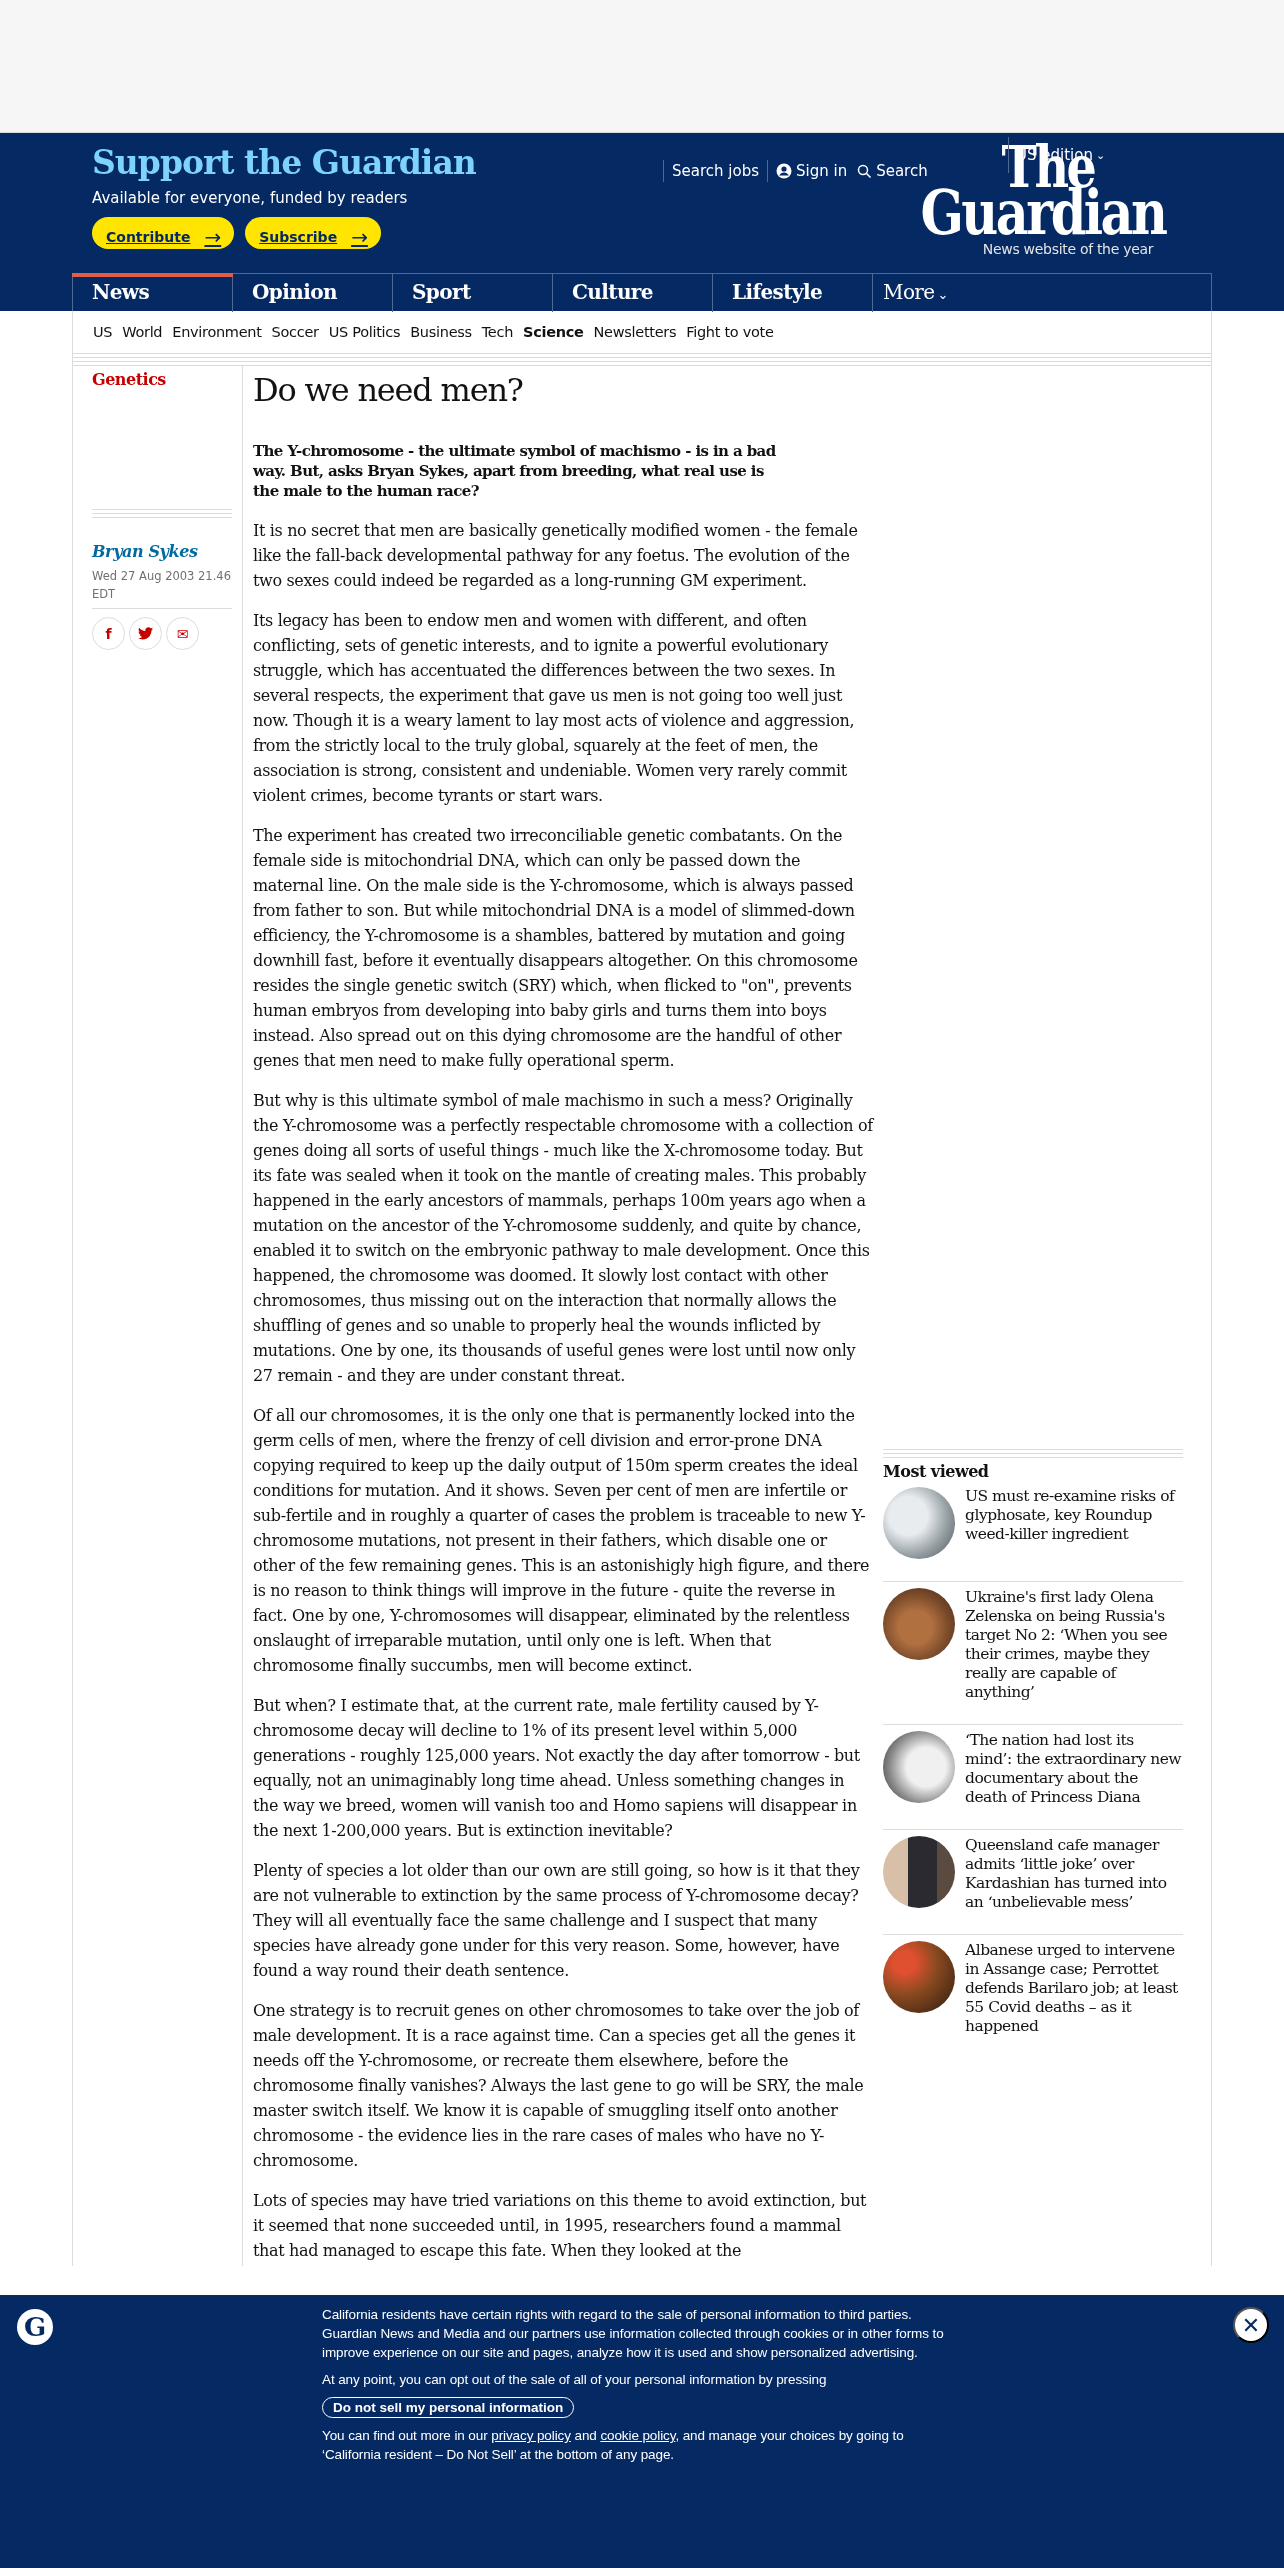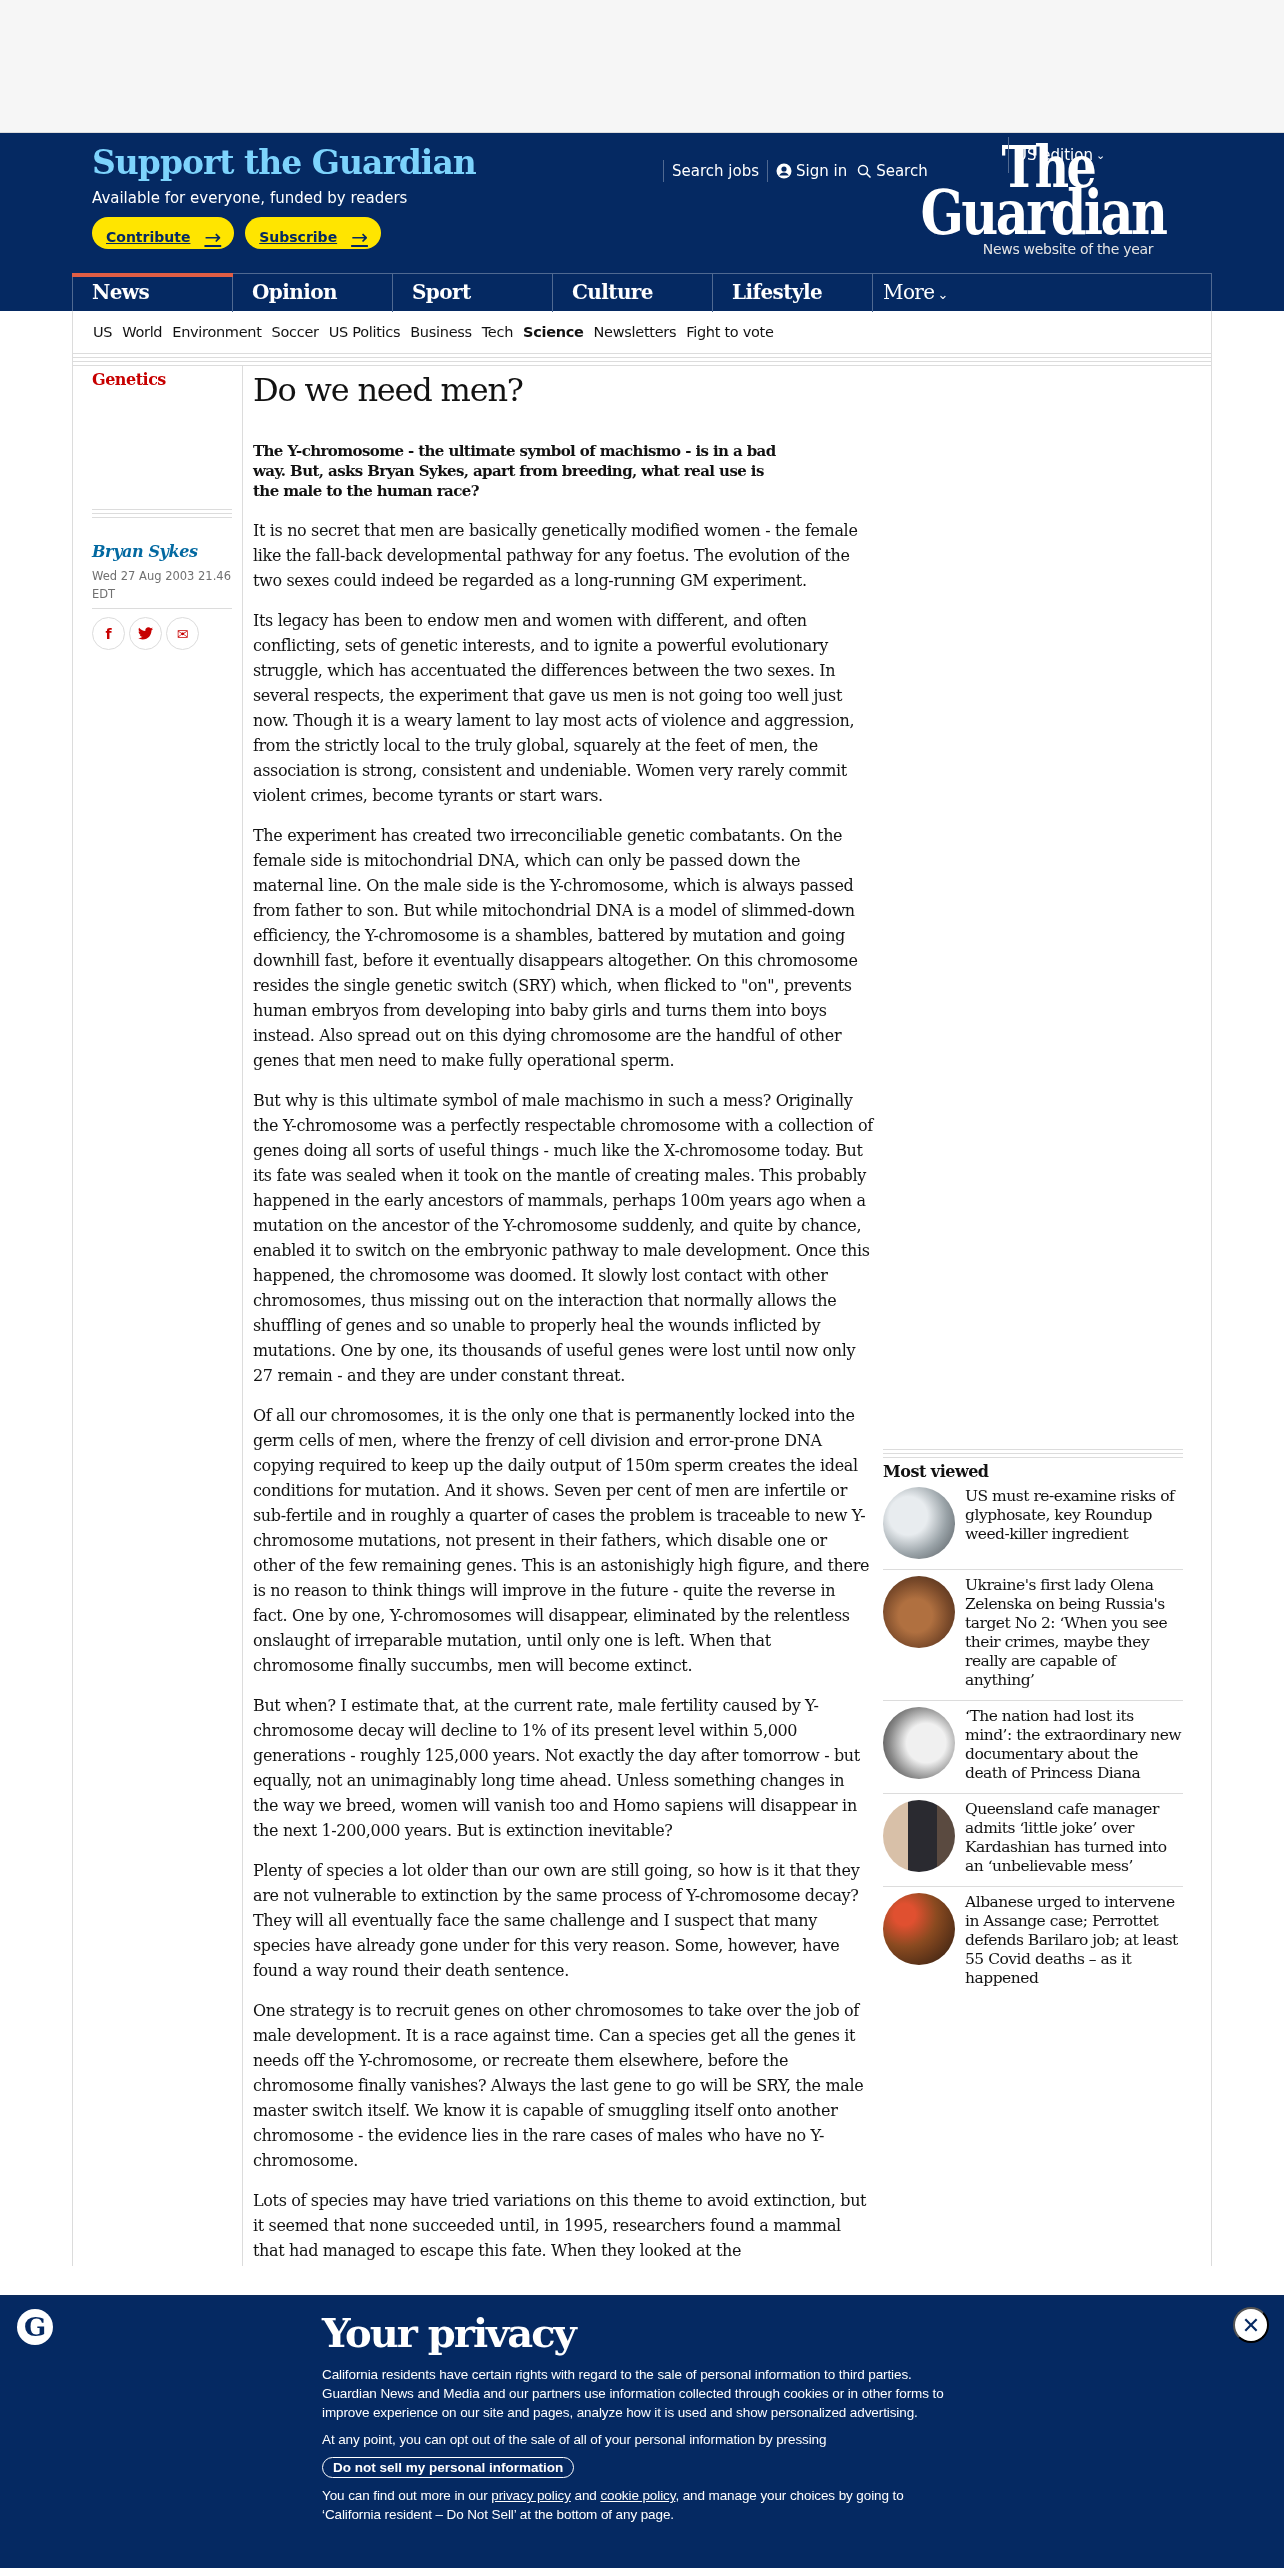--- a/index.html
+++ b/index.html
@@ -45,21 +45,21 @@
 
   .main { position: absolute; left: 180px; top: 0; width: 620px; }
   .headline { font-weight: 400; font-size: 32px; line-height: 40px; letter-spacing: -1.2px; margin-top: 4px; }
   .standfirst { font-weight: 700; font-size: 15px; line-height: 20px; width: 540px; margin-top: 31px; letter-spacing: -0.6px; }
   .body p { font-size: 16px; line-height: 25px; margin-top: 15px; letter-spacing: -0.35px; width: 620px; }
   .body p:first-child { margin-top: 17px; }
 
   .rightcol { position: absolute; left: 810px; top: 1083px; width: 300px; }
   .mv-rules { height: 9px; background: linear-gradient(#dcdcdc,#dcdcdc) 0 0/100% 1px no-repeat, linear-gradient(#dcdcdc,#dcdcdc) 0 4px/100% 1px no-repeat, linear-gradient(#dcdcdc,#dcdcdc) 0 8px/100% 1px no-repeat; }
   .mv-title { font-weight: 700; font-size: 16px; margin-top: 4px; letter-spacing: -0.5px; }
-  .mv-item { display: flex; gap: 10px; padding: 6px 0 10px; border-bottom: 1px solid #dcdcdc; }
+  .mv-item { display: flex; gap: 10px; padding: 6px 0 22px; border-bottom: 1px solid #dcdcdc; }
   .mv-item:last-child { border-bottom: none; }
   .mv-thumb { width: 72px; height: 72px; border-radius: 50%; flex: none; }
   .mv-text { font-size: 15.5px; line-height: 19px; letter-spacing: -0.5px; }
 
   .privacy { position: absolute; left: 0; top: 2295px; width: 1284px; height: 273px; background: #052962; color: #fff; border-top: 2px solid #0b2b5c; }
   .privacy .g-logo { position: absolute; left: 17px; top: 12px; width: 36px; height: 36px; border-radius: 50%; background: #fff; color: #052962; font-weight: 700; font-size: 26px; display: flex; align-items: center; justify-content: center; }
   .privacy .close { position: absolute; left: 1233px; top: 10px; width: 36px; height: 36px; border-radius: 50%; background: #fff; color: #052962; font-family: "DejaVu Sans", sans-serif; font-size: 22px; display: flex; align-items: center; justify-content: center; }
   .privacy .inner { position: absolute; left: 322px; top: 0; width: 640px; }
   .privacy h2 { font-family: "DejaVu Serif", serif; font-weight: 700; font-size: 40px; letter-spacing: -2px; margin-top: 12px; line-height: 48px; }
   .privacy p { font-family: "Liberation Sans", sans-serif; font-size: 13.5px; line-height: 19px; margin-top: 8px; letter-spacing: -0.1px; }
@@ -205,21 +205,20 @@
     </div>
   </aside>
 </div>
 
 <section class="privacy">
   <div class="g-logo">G</div>
   <button class="close">
       <span>✕</span>
     </button>
   <div class="inner">
-    <h2>Your privacy</h2>
     <p>California residents have certain rights with regard to the sale of personal information to third parties. Guardian News and Media and our partners use information collected through cookies or in other forms to improve experience on our site and pages, analyze how it is used and show personalized advertising.</p>
     <p>At any point, you can opt out of the sale of all of your personal information by pressing</p>
     <button class="dns">Do not sell my personal information</button>
     <p>
       <span>You can find out more in our </span><a>privacy policy</a><span> and </span><a>cookie policy</a><span>, and manage your choices by going to ‘California resident – Do Not Sell’ at the bottom of any page.</span>
     </p>
   </div>
 </section>
 
 </body></html>

